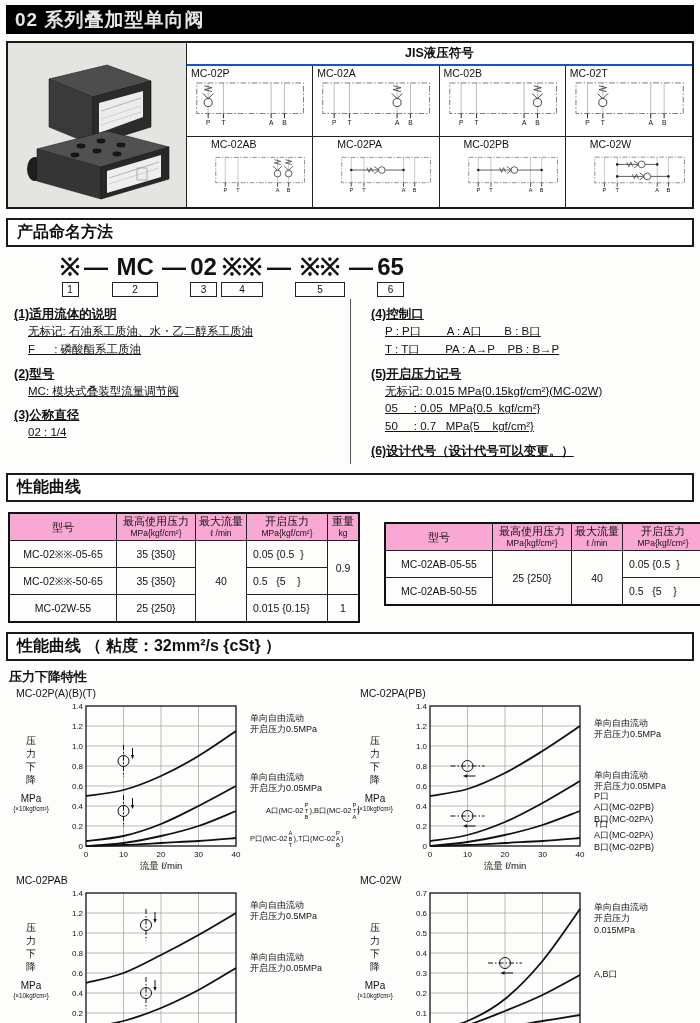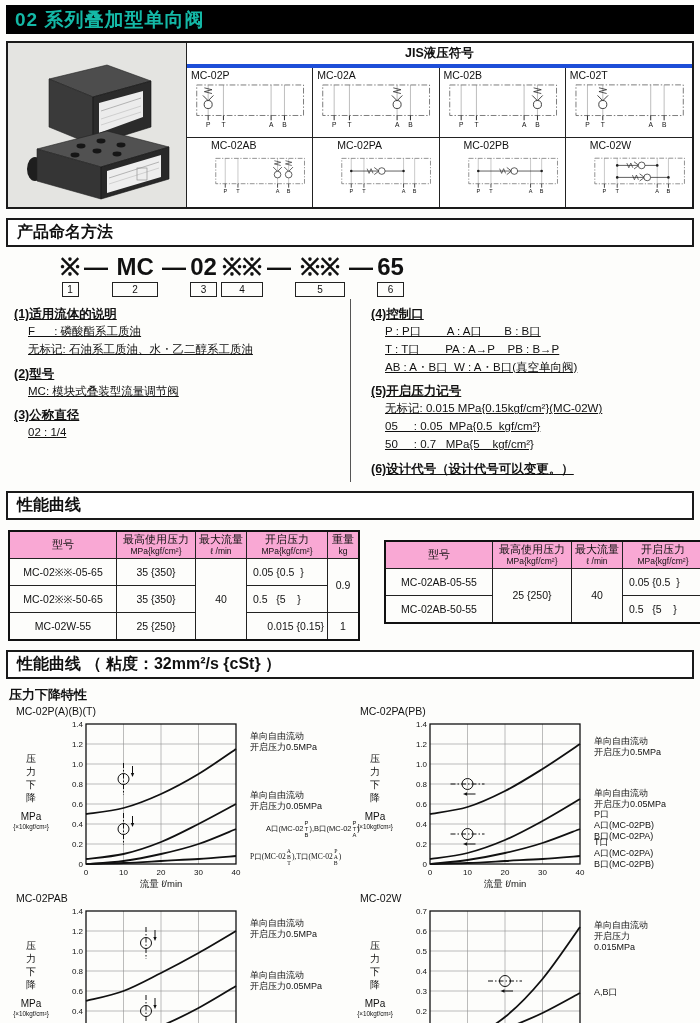--- a/index.html
+++ b/index.html
@@ -1,25 +1,25 @@
 <!DOCTYPE html>
 <html><head>
 <meta charset="utf-8">
 <style>
   html,body{margin:0;padding:0;background:#888;}
   .page{width:700px;height:1023px;background:#fdfdfb;box-sizing:border-box;
         padding:5px 6px;position:relative;font-family:"Liberation Sans",sans-serif;color:#111;overflow:hidden;}
   
-  .titlebar{background:#000;color:#14b8a6;height:29px;display:flex;align-items:center;
+  .titlebar{background:#000;color:#e5e5e5;height:29px;display:flex;align-items:center;
             padding-left:9px;font-size:19px;font-weight:bold;letter-spacing:1px;}
   
   .product-box{margin-top:7px;border:2px solid #1a1a1a;display:flex;height:164px;background:#fff;}
   .photo-area{width:178px;background:#e4e4e1;border-right:1px solid #222;display:flex;align-items:center;justify-content:center;}
   .jis{flex:1;display:flex;flex-direction:column;}
-  .jis-header{height:21px;border-bottom:4px solid #1d4ed8;display:flex;align-items:center;justify-content:center;
+  .jis-header{height:21px;border-bottom:2px solid #1d4ed8;display:flex;align-items:center;justify-content:center;
               font-size:12.5px;font-weight:600;}
   .jis-grid{flex:1;display:grid;grid-template-columns:repeat(4,1fr);grid-template-rows:1fr 1fr;}
   .jis-cell{border-right:1px solid #222;border-bottom:1px solid #222;padding:1px 3px 0 4px;overflow:hidden;}
   .jis-cell:nth-child(4n){border-right:none;}
   .jis-cell:nth-child(n+5){border-bottom:none;padding-left:24px;}
   .jis-name{font-size:10.5px;line-height:13px;display:block;}
   
   .section-box{margin-top:9px;border:2px solid #1a1a1a;height:25px;display:flex;align-items:center;
                padding-left:9px;font-size:16px;font-weight:bold;background:#fff;}
   
@@ -316,32 +316,31 @@
         <div class="code-text">—</div>
       </div>
       <div class="code-unit">
         <div class="code-text">65</div>
         <div class="code-box" style="width: 27px;">6</div>
       </div>
     </div>
   <div class="naming-cols">
     <div class="ncol left" id="naming-left">
         <div class="nhead">(1)适用流体的说明</div>
+        <div class="nline">无标记: 石油系工质油、水・乙二醇系工质油</div>
         <div class="nline">F      : 磷酸酯系工质油</div>
-        <div class="nline">无标记: 石油系工质油、水・乙二醇系工质油</div>
         <div class="nhead">(2)型号</div>
         <div class="nline">MC: 模块式叠装型流量调节阀</div>
         <div class="nhead">(3)公称直径</div>
         <div class="nline">02 : 1/4</div>
       </div>
     <div class="ncol right" id="naming-right">
         <div class="nhead">(4)控制口</div>
         <div class="nline">P : P口        A : A口       B : B口</div>
         <div class="nline">T : T口        PA : A→P    PB : B→P</div>
-        <div class="nline">AB : A・B口  W : A・B口(真空单向阀)</div>
         <div class="nhead">(5)开启压力记号</div>
         <div class="nline">无标记: 0.015 MPa{0.15kgf/cm²}(MC-02W)</div>
         <div class="nline">05     : 0.05  MPa{0.5  kgf/cm²}</div>
         <div class="nline">50     : 0.7   MPa{5    kgf/cm²}</div>
         <div class="nhead">(6)设计代号（设计代号可以变更。）</div>
       </div>
   </div>
 
   <div class="section-box">
     <span>性能曲线</span>
@@ -364,21 +363,21 @@
         <td rowspan="2">0.9</td>
       </tr>
       <tr>
         <td>MC-02※※-50-65</td>
         <td>35 {350}</td>
         <td style="text-align:left;padding-left:6px">0.5   {5    }</td>
       </tr>
       <tr>
         <td>MC-02W-55</td>
         <td>25 {250}</td>
-        <td style="text-align:right;padding-left:6px">0.015 {0.15}</td>
+        <td style="text-align:left;padding-left:6px">0.015 {0.15}</td>
         <td>1</td>
       </tr>
     </tbody>
       </table>
     <div class="t2wrap">
       <table class="spec">
         <tbody>
             <tr>
           <th class="model"><div class="h1">型号</div></th>
           <th class="pcol"><div class="h1">最高使用压力</div><div class="h2">MPa{kgf/cm²}</div></th>
@@ -473,21 +472,21 @@
               <div><span class="seg" style="font-size: 7.5px;">A口(MC-02</span><span class="seg-stack">
                   <div>P</div>
                   <div>T</div>
                   <div>B</div>
                 </span><span class="seg" style="font-size: 7.5px;">),B口(MC-02</span><span class="seg-stack">
                   <div>P</div>
                   <div>T</div>
                   <div>A</div>
                 </span><span class="seg" style="font-size: 7.5px;">)</span></div>
             </div>
-            <div class="clabel" style="top: 139px; font-family: Liberation Serif, serif;">
+            <div class="clabel" style="top: 139px;">
               <div><span class="seg" style="font-size: 7.5px;">P口(MC-02</span><span class="seg-stack">
                   <div>A</div>
                   <div>B</div>
                   <div>T</div>
                 </span><span class="seg" style="font-size: 7.5px;">),T口(MC-02</span><span class="seg-stack">
                   <div>P</div>
                   <div>A</div>
                   <div>B</div>
                 </span><span class="seg" style="font-size: 7.5px;">)</span></div>
             </div>

